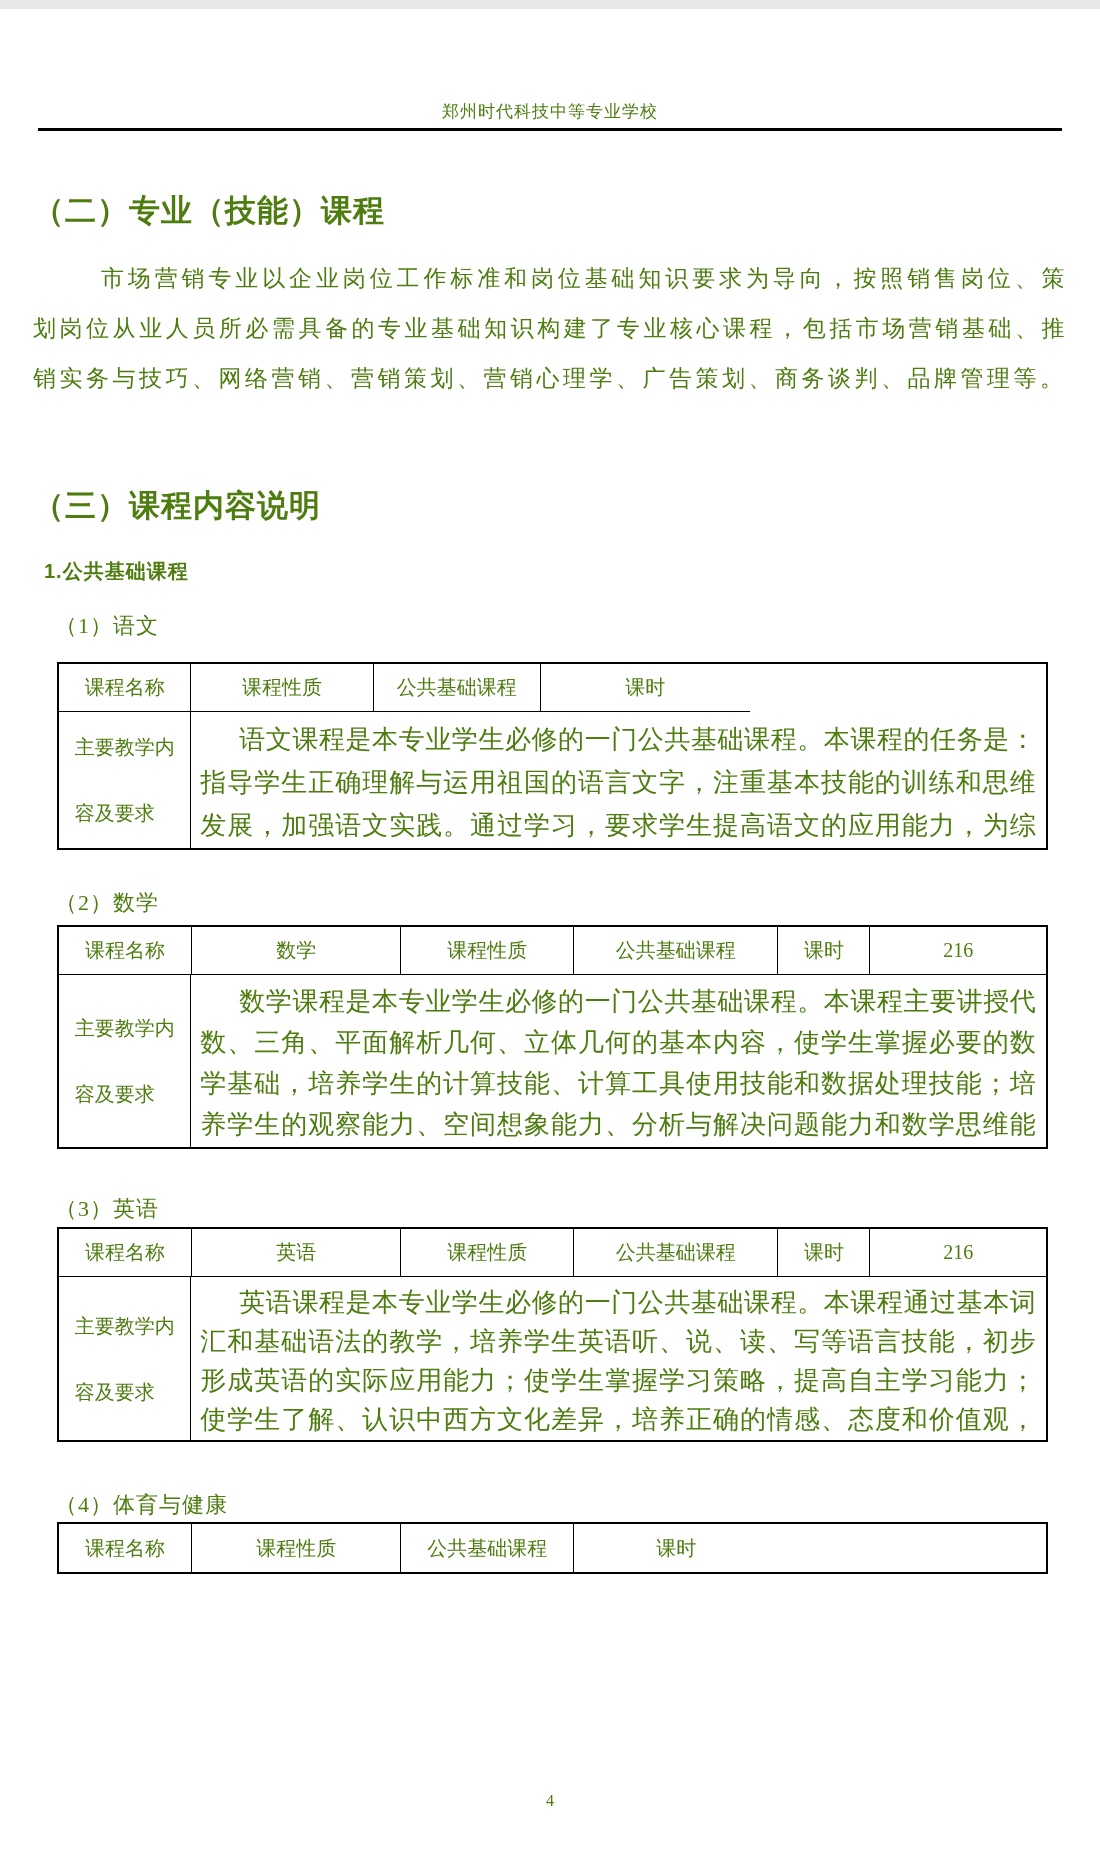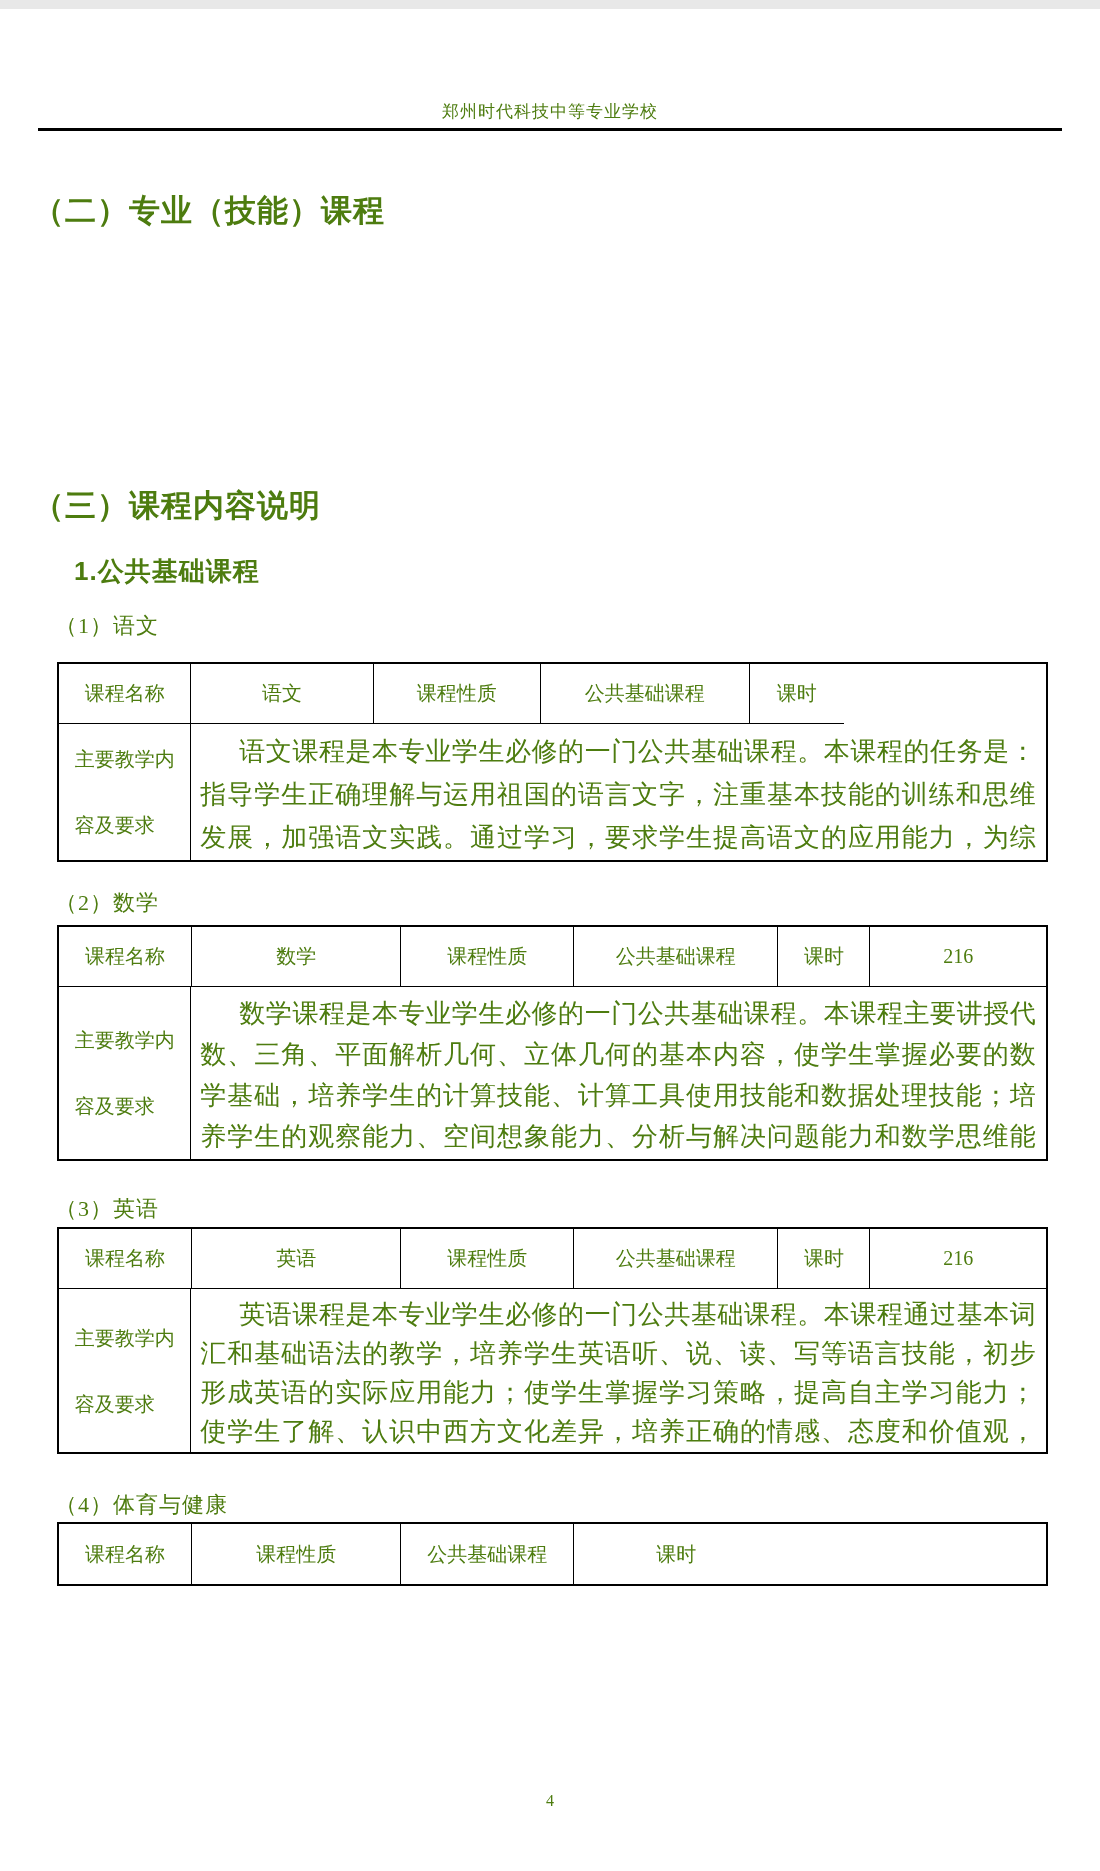--- a/index.html
+++ b/index.html
@@ -24,23 +24,23 @@
   }
   .h2{
     position:absolute;left:33px;
     font-family:"Liberation Sans","DejaVu Sans",sans-serif;
     font-weight:bold;font-size:31px;line-height:38px;
     letter-spacing:1px;
   }
   .h2.s2{top:183px;}
   .h2.s3{top:478px;text-align:center;}
   .h3{
-    position:absolute;left:74px;top:546px;
+    position:absolute;left:44px;top:546px;
     font-family:"Liberation Sans","DejaVu Sans",sans-serif;
-    font-weight:bold;font-size:26px;line-height:32px;
+    font-weight:bold;font-size:20px;line-height:32px;
     letter-spacing:1px;
   }
   .para{
     position:absolute;left:33px;top:245px;width:1035px;
     font-size:23px;line-height:50px;letter-spacing:3.5px;
     text-indent:68px;
     text-align:justify;text-justify:inter-ideograph;
   }
   .sub-heading{
     position:absolute;left:55px;
@@ -67,21 +67,21 @@
   .t1 .trow,.t2 .trow,.t3 .trow{grid-template-columns:13.5% 21.2% 17.5% 20.7% 9.3% auto;}
   .trow.body{grid-template-columns:13.4% auto !important;}
   .cell{
     border-right:1.5px solid #000;
     display:flex;align-items:center;justify-content:center;
     font-size:20px;
     box-sizing:border-box;
     overflow:hidden;
   }
   .cell:last-child{border-right:none;}
-  .hrow .cell{height:60px;border-bottom:1.5px solid #000;}
+  .hrow .cell{height:48px;border-bottom:1.5px solid #000;}
   .t3 .hrow .cell{border-bottom:none;}
   .body .cell{border-bottom:none;}
   .label-span{
     display:block;width:5em;line-height:66px;text-align:left;
   }
   .content-cell{
     display:block;
     text-align:justify;text-justify:inter-ideograph;
     font-size:26px;
     padding:6px 10px 5px 9px;
@@ -99,30 +99,30 @@
 </head>
 <body>
 
 <div class="page">
 
   <div class="header-title">郑州时代科技中等专业学校</div>
   <div class="header-rule"></div>
 
   <div class="h2 s2">（二）专业（技能）课程</div>
 
+  <div class="para">市场营销专业以企业岗位工作标准和岗位基础知识要求为导向，按照销售岗位、策划岗位从业人员所必需具备的专业基础知识构建了专业核心课程，包括市场营销基础、推销实务与技巧、网络营销、营销策划、营销心理学、广告策划、商务谈判、品牌管理等。</div>
 
   <div class="h2 s3">（三）课程内容说明</div>
 
   <div class="h3">1.公共基础课程</div>
 
   <div class="sub-heading sub-c0">（1）语文</div>
   <div class="ctable t0">
     <div class="trow hrow">
       <div class="cell">课程名称</div>
-      <div class="cell">语文</div>
       <div class="cell">课程性质</div>
       <div class="cell">公共基础课程</div>
       <div class="cell">课时</div>
     </div>
     <div class="trow body">
       <div class="cell">
           <span class="label-span">主要教学内容及要求</span>
         </div>
       <div class="cell content-cell">语文课程是本专业学生必修的一门公共基础课程。本课程的任务是：指导学生正确理解与运用祖国的语言文字，注重基本技能的训练和思维发展，加强语文实践。通过学习，要求学生提高语文的应用能力，为综合职业能力的形成以及继续学习奠定基础。</div>
     </div>

